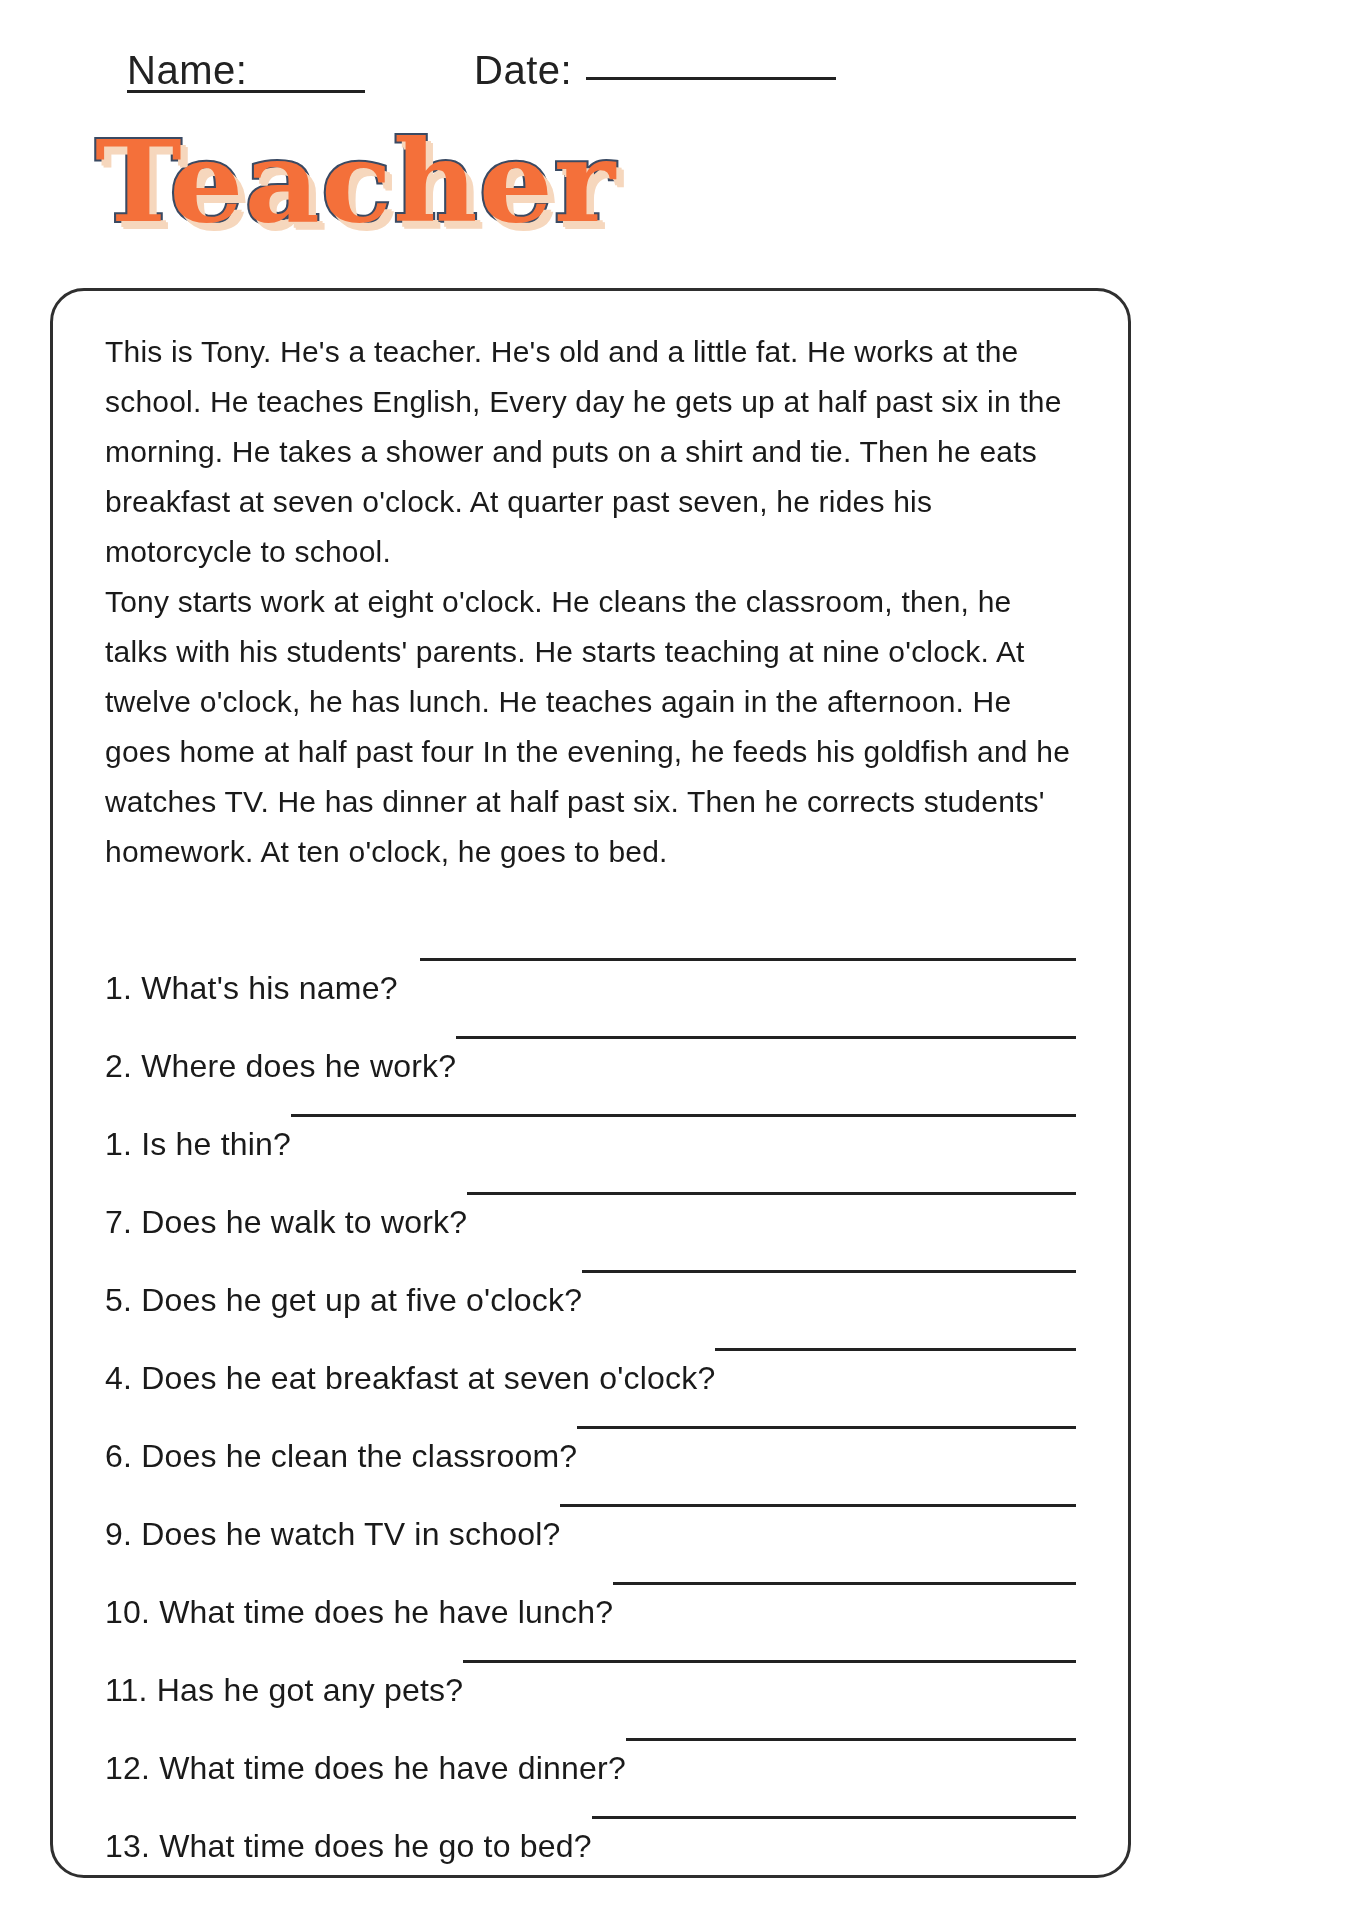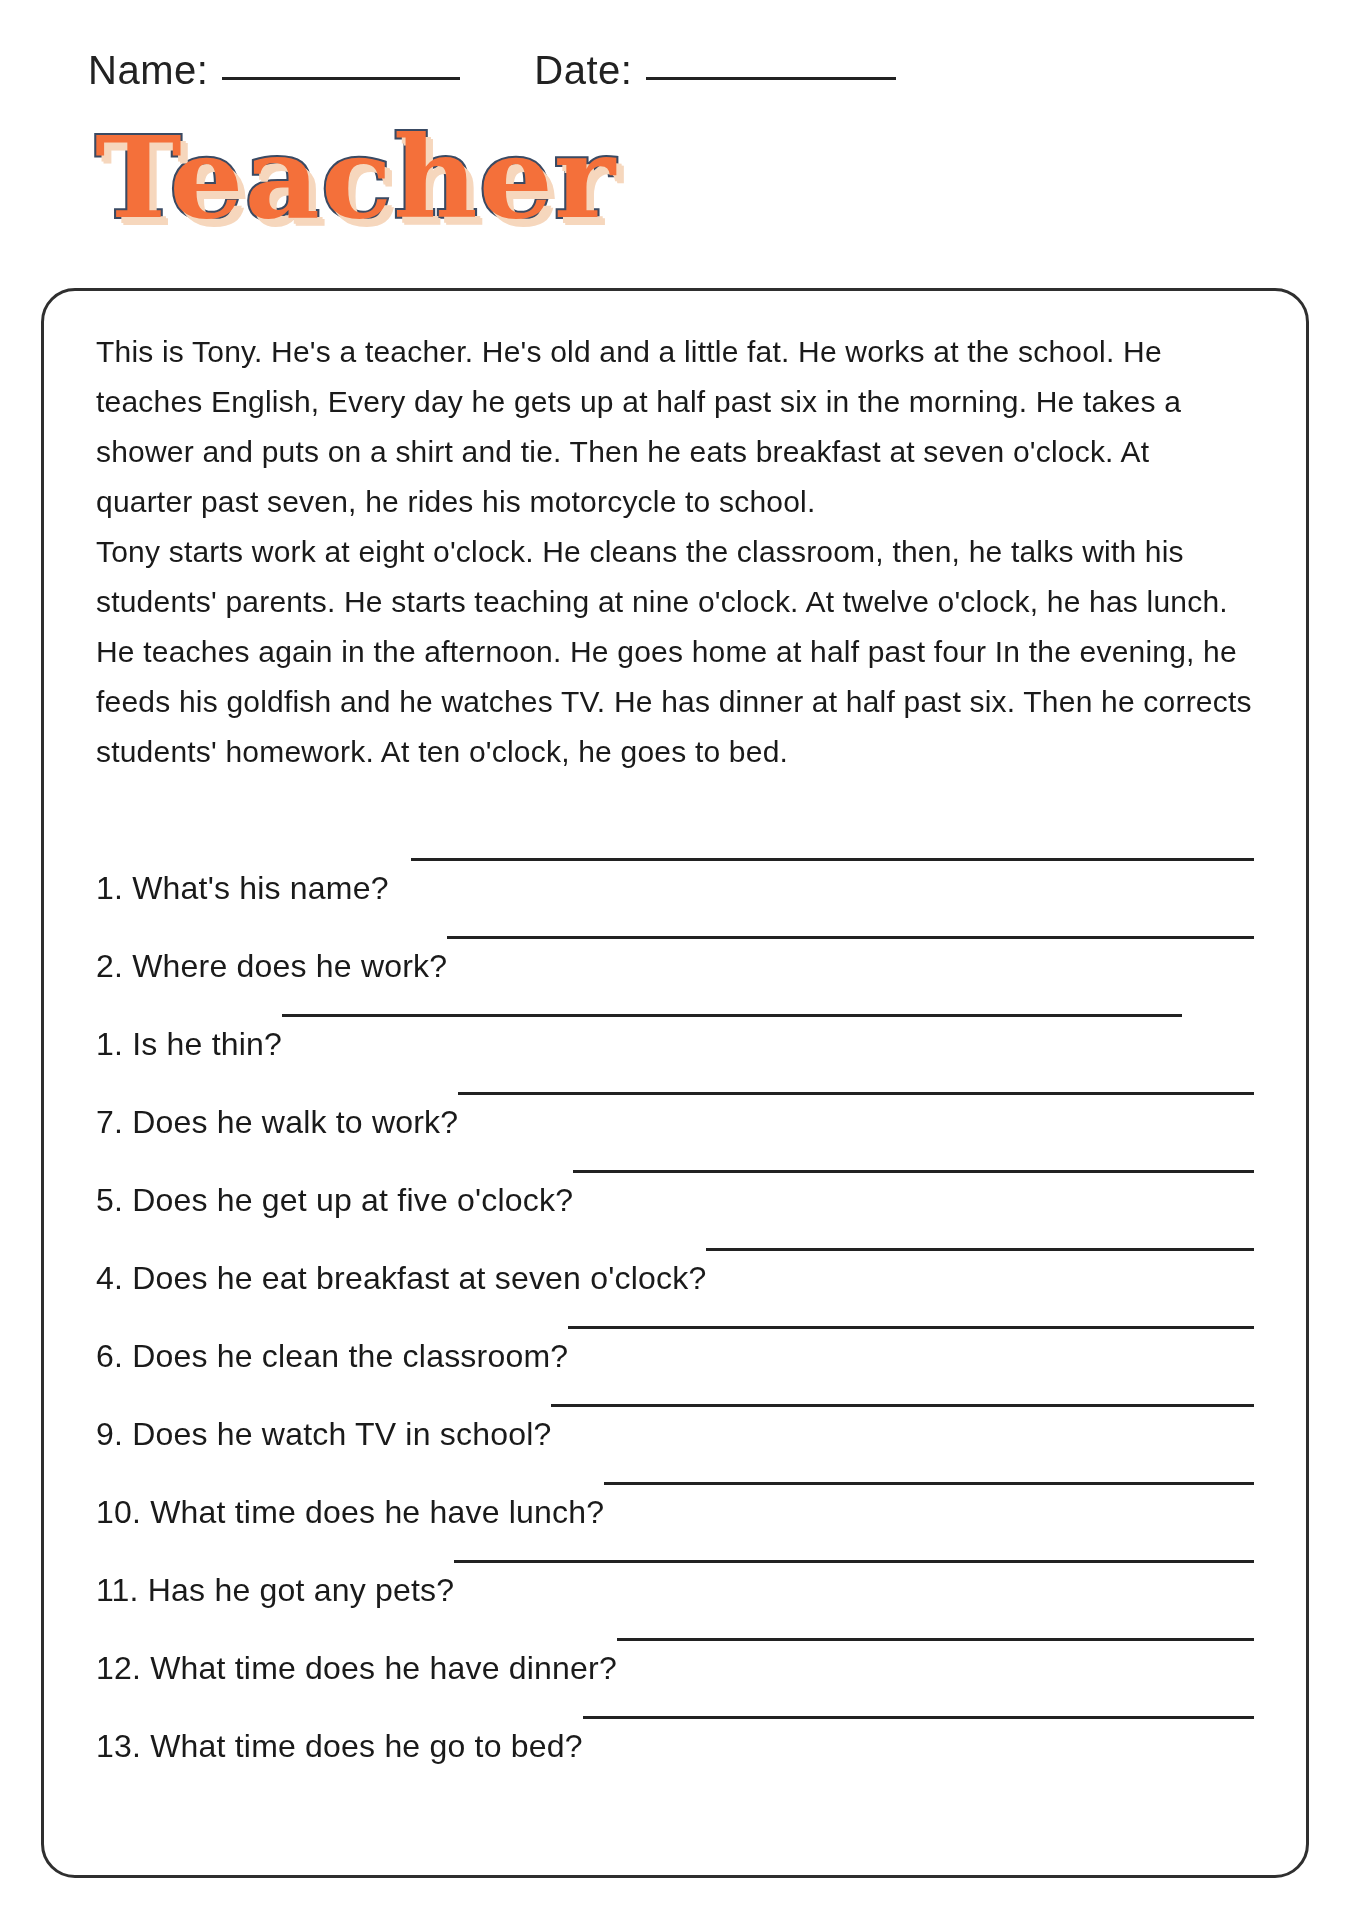--- a/index.html
+++ b/index.html
@@ -42,23 +42,23 @@
     letter-spacing: 0.5px;
   }
   .header-blank {
     display: inline-block;
     border-bottom: 3px solid #222;
     height: 1px;
     margin-left: 14px;
     position: relative;
     top: -4px;
   }
-  .name-field { margin-left: 88px; }
+  .name-field { margin-left: 113px; flex-direction: column; }
   .name-blank { width: 238px; }
-  .date-field { margin-left: 74px; text-align: center; }
+  .date-field { margin-left: 109px; text-align: center; }
   .date-blank { width: 250px; }
 
   
   .title-wrap {
     margin: 10px 0 0 95px;
     height: 150px;
     position: relative;
   }
   .title {
     font-family: "DejaVu Serif", serif;
@@ -74,23 +74,23 @@
        5px 6px 0 #f6d7bd,
        7px 8px 0 #f6d7bd;
     transform: scaleX(1.04);
     transform-origin: left center;
     display: inline-block;
   }
 
   
   .sheet {
     position: absolute;
-    left: 41px;
+    left: 50px;
     top: 288px;
-    width: 1268px;
+    width: 1081px;
     height: 1590px;
     border: 3px solid #2f2f2f;
     border-radius: 34px;
     box-sizing: border-box;
     padding: 36px 52px 0 52px;
   }
 
   .passage {
     font-size: 30px;
     line-height: 50px;

